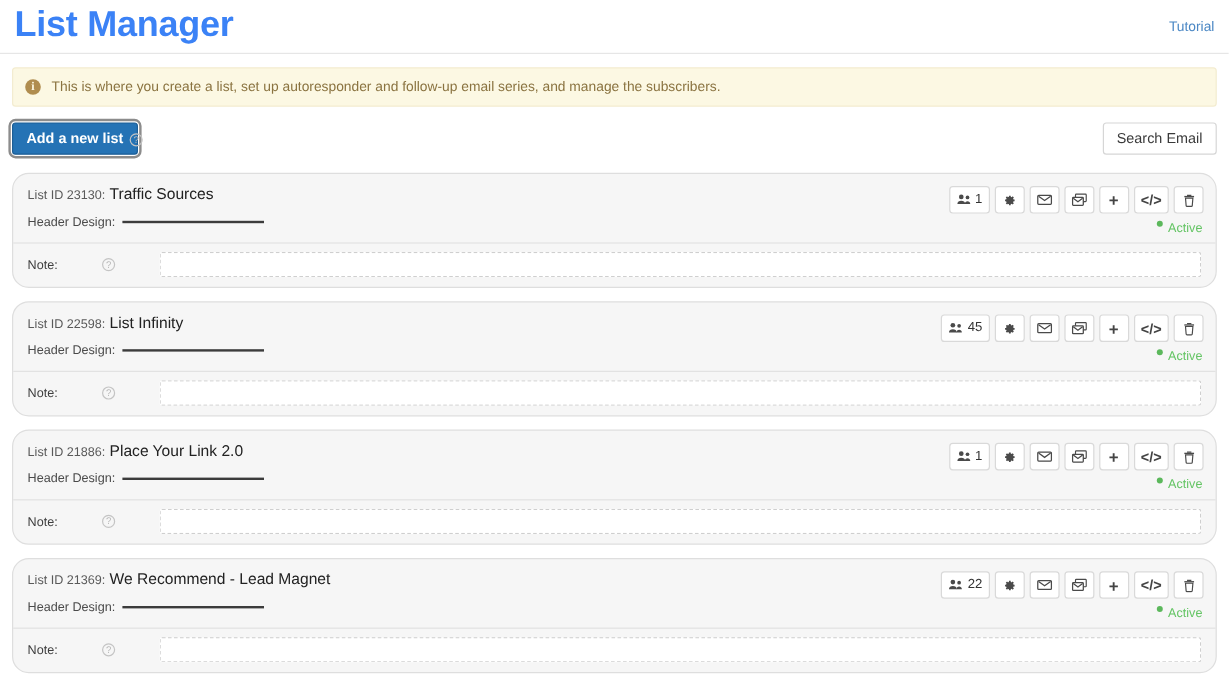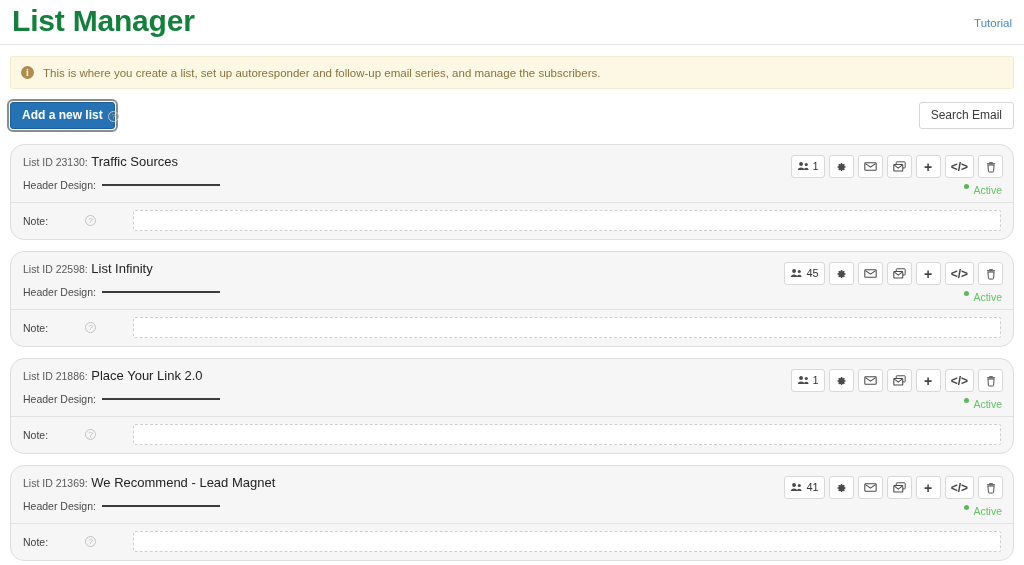--- a/index.html
+++ b/index.html
@@ -21,21 +21,21 @@
     height: 45px;
     border-bottom: 1px solid #e6e6e6;
     padding: 0 14px;
   }
   .page-title {
     position: absolute;
     left: 12px;
     top: 0px;
     font-size: 30px;
     font-weight: bold;
-    color: #15803d;
+    color: #3b82f6;
     letter-spacing: -0.2px;
     line-height: 42px;
   }
   .tutorial-link {
     position: absolute;
     right: 12px;
     top: 17px;
     font-size: 11.5px;
     color: #4a87c4;
     text-decoration: none;
@@ -485,21 +485,21 @@
           <div class="card-actions">
             <div class="act-btn">
               <span>
                 <svg width="13" height="13" viewBox="0 0 16 16" fill="#4a4a4a" xmlns="http://www.w3.org/2000/svg">
                   <circle cx="5" cy="5" r="2.4"></circle>
                   <path d="M1 12.4c0-2.1 1.8-3.3 4-3.3s4 1.2 4 3.3z"></path>
                   <circle cx="11.4" cy="5.6" r="1.9"></circle>
                   <path d="M8.6 12.4c0-1.8 1.3-2.8 2.8-2.8s2.8 1 2.8 2.8z"></path>
                 </svg>
               </span>
-              <span class="act-count">41</span>
+              <span class="act-count">22</span>
             </div>
             <div class="act-btn">
               <span>
                 <svg width="12" height="12" viewBox="0 0 16 16" fill="#4a4a4a" xmlns="http://www.w3.org/2000/svg">
                   <path d="M8 5.2A2.8 2.8 0 1 0 8 10.8 2.8 2.8 0 0 0 8 5.2zm0 4.1a1.3 1.3 0 1 1 0-2.6 1.3 1.3 0 0 1 0 2.6z"></path>
                   <path d="M14 7h-1.2a4.9 4.9 0 0 0-.5-1.2l.9-.9-1.4-1.4-.9.9A4.9 4.9 0 0 0 9.7 3.9V2.7H7.7v1.2a4.9 4.9 0 0 0-1.2.5l-.9-.9-1.4 1.4.9.9A4.9 4.9 0 0 0 4.6 7H3.4v2h1.2a4.9 4.9 0 0 0 .5 1.2l-.9.9 1.4 1.4.9-.9a4.9 4.9 0 0 0 1.2.5v1.2h2v-1.2a4.9 4.9 0 0 0 1.2-.5l.9.9 1.4-1.4-.9-.9a4.9 4.9 0 0 0 .5-1.2H14z"></path>
                 </svg>
               </span>
             </div>
             <div class="act-btn">

